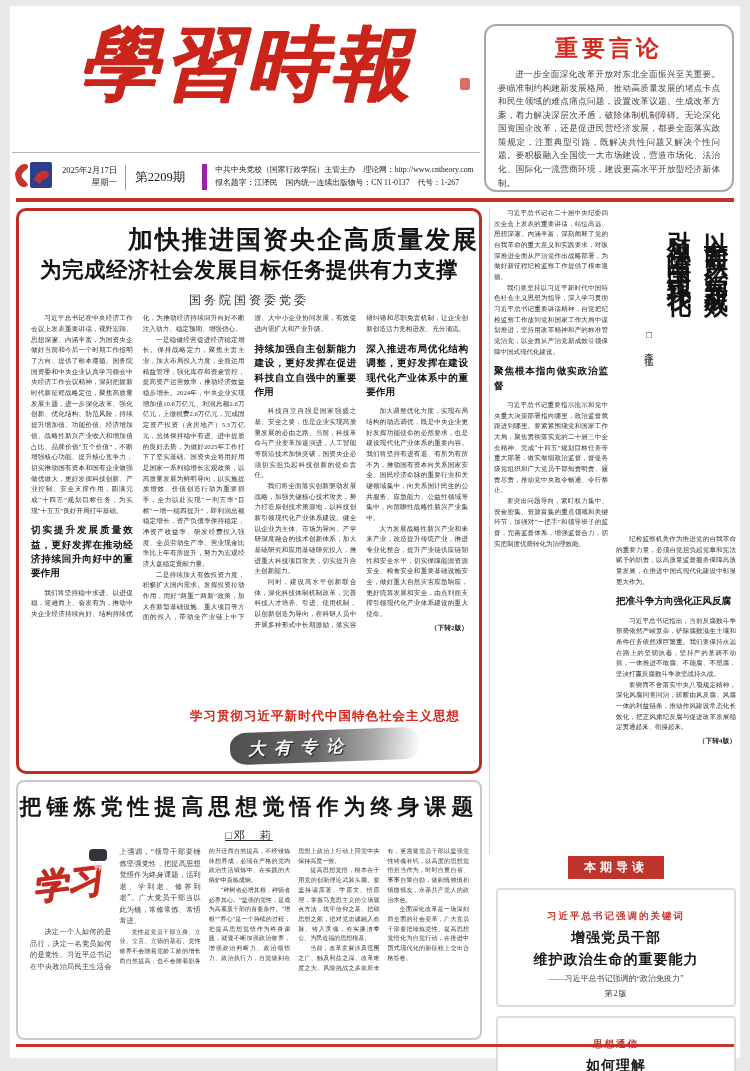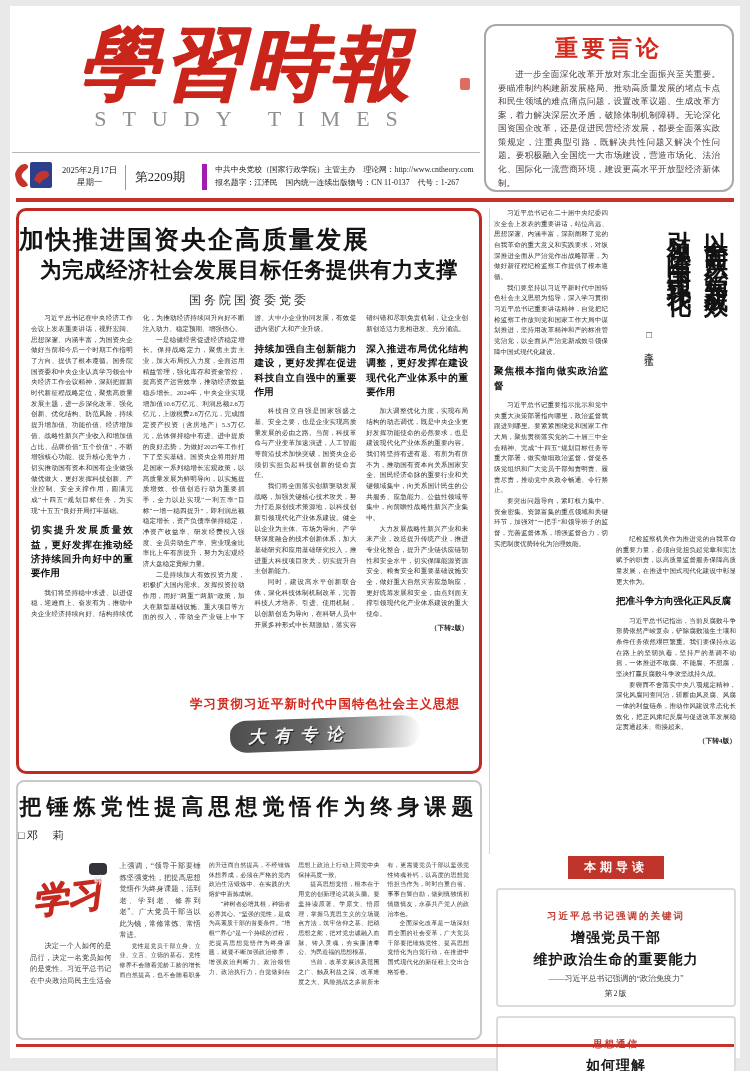--- a/index.html
+++ b/index.html
@@ -19,50 +19,50 @@
     text-shadow:1px 1px 0 #c9251b;
   }
   .mast-seal{position:absolute;right:10px;top:66px;width:10px;height:12px;background:#d24a3a;opacity:.8;border-radius:2px;}
   .mast-sub{
     text-align:center;font-size:22px;letter-spacing:16px;padding-left:16px;color:#8f8f8f;
     font-family:"Liberation Serif",serif;margin-top:0;
   }
   .mast-info{position:absolute;left:0;bottom:2px;width:468px;border-top:1px solid #b5b5b5;
     padding-top:5px;display:flex;align-items:center;}
   .mast-logo{flex:0 0 auto;margin-right:8px;}
-  .mast-date{font-size:8.5px;line-height:1.4;text-align:center;color:#222;}
+  .mast-date{font-size:8.5px;line-height:1.4;text-align:right;color:#222;}
   .mast-issue{font-size:12.5px;padding:4px 9px;margin-left:8px;border-left:1px solid #9a9a9a;color:#1c1c1c;white-space:nowrap;}
   .mast-pub{font-size:7.8px;line-height:1.65;border-left:5px solid #a21caf;padding-left:8px;margin-left:8px;color:#222;}
 
   
   .quote-box{position:absolute;right:6px;top:18px;width:246px;height:164px;
     border:2px solid #a8a8a8;border-radius:12px;background:#fff;overflow:hidden;}
   .quote-title{text-align:center;color:#d42a1c;font-size:23px;font-weight:900;
     letter-spacing:4px;margin:7px 0 4px;font-family:"Liberation Sans",sans-serif;}
   .quote-body{font-size:8.6px;line-height:1.58;text-align:justify;color:#4a3c3c;
     padding:0 12px;text-indent:2em;}
 
   .rule-red-top{position:absolute;left:6px;right:6px;top:192px;height:4px;background:#c5342c;}
   .rule-red-bottom{position:absolute;left:6px;right:6px;top:1038px;height:3px;background:#c5342c;}
   .v-divider{position:absolute;left:479px;top:202px;height:646px;width:0;border-left:1px solid #d4d4d4;}
 
   
   .main-box{position:absolute;left:6px;top:202px;width:466px;height:566px;
     border:3px solid #bf2a22;border-radius:10px;background:#fff;box-sizing:border-box;}
-  .main-h1{ text-align:left;font-size:25px;font-weight:900;letter-spacing:2px;color:#141414;margin-top:13px;line-height:1.3;}
+  .main-h1{ text-align:right;font-size:25px;font-weight:900;letter-spacing:2px;color:#141414;margin-top:13px;line-height:1.3;}
   .main-h2{ text-align:center;font-size:21.5px;font-weight:900;letter-spacing:.5px;color:#141414;line-height:1.3;}
   .main-byline{text-align:center;font-size:12px;color:#2b2b2b;margin:8px 4px 4px;letter-spacing:3px;}
   .main-cols{height:444px;margin:2px 11px 0 12px;column-count:4;column-gap:10px;
     font-size:6.6px;line-height:1.62;text-align:justify;color:#303030;}
   .main-cols p, .rcol p, .bottom-cols p{margin:0;text-indent:2em;}
   .sub-h{font-size:9.6px;font-weight:700;color:#101010;line-height:1.5;margin:7px 0;
     text-indent:0;break-inside:avoid;font-family:"Liberation Sans",sans-serif;}
   .cont-mark{text-align:right;font-size:6.8px;font-weight:700;margin-top:2px;color:#222;}
 
-  .slogan{position:absolute;right:8px;bottom:18px;width:292px;background:#fff;
+  .slogan{position:absolute;right:8px;bottom:6px;width:292px;background:#fff;
     text-align:center;padding:5px 0 3px;}
   .slogan-text{color:#d3281c;font-weight:800;font-size:12.5px;letter-spacing:1px;white-space:nowrap;}
   .brush{margin:5px auto 0;width:190px;height:32px;border-radius:17px/14px;
     background:linear-gradient(95deg,#4e4e4e 0%,#666 45%,#a9a9a9 75%,rgba(185,185,185,0) 100%);
     transform:rotate(-2deg);display:flex;align-items:center;justify-content:flex-start;padding-left:18px;box-sizing:border-box;}
   .brush span{color:#f3f3f3;font-size:17px;font-weight:800;font-style:italic;
     letter-spacing:9px;text-shadow:1px 1px 1px #1d1d1d;}
 
   
   .right-art{position:absolute;left:484px;top:202px;width:242px;height:646px;display:flex;gap:8px;}
@@ -71,21 +71,21 @@
   .rcolB{flex:1;}
   .v-head{writing-mode:vertical-rl;height:312px;margin:4px 2px 10px auto;display:block;}
   .v-line{display:block;font-size:24px;font-weight:900;color:#121212;letter-spacing:7px;
     line-height:37px;font-family:"Liberation Serif",serif;}
   .v-author{display:block;font-size:9.5px;letter-spacing:5px;color:#222;padding-top:118px;line-height:22px;}
 
   
   .bottom-box{position:absolute;left:6px;top:774px;width:466px;height:260px;
     border:2px solid #c9c9c9;border-radius:8px;background:#fff;box-sizing:border-box;}
   .bottom-h{text-align:center;font-size:22px;font-weight:900;letter-spacing:5px;color:#151515;margin-top:10px;}
-  .bottom-byline{text-align:left;font-size:11px;color:#2b2b2b;margin:6px 0 18px;letter-spacing:2px;}
+  .bottom-byline{text-align:center;font-size:11px;color:#2b2b2b;margin:6px 0 4px;letter-spacing:2px;text-decoration:underline;}
   .bottom-cols{height:176px;margin:2px 11px 0 12px;column-count:5;column-gap:8px;
     font-size:6px;line-height:1.62;text-align:justify;color:#333;}
   .xuexi-logo{height:76px;position:relative;break-inside:avoid;margin-bottom:4px;}
   .logo-main{font-size:35px;color:#c5291f;font-weight:900;font-style:italic;
     letter-spacing:-1px;display:inline-block;transform:rotate(-7deg);margin:8px 0 0 2px;
     font-family:"DejaVu Serif",serif;text-shadow:1px 1px 0 #c5291f;}
   .logo-tag{position:absolute;right:4px;top:2px;background:#33333a;color:#eee;
     writing-mode:vertical-rl;font-size:9px;padding:4px 2px;border-radius:4px;letter-spacing:2px;}
   .lead-p{font-size:7.2px;color:#3c3c3c;line-height:1.6;}
 
@@ -102,21 +102,20 @@
   .guide-page{font-size:8px;color:#333;margin-top:4px;letter-spacing:1px;}
 </style>
 </head>
 <body>
 
 <div class="page">
 
   <div class="mast-left">
     <div class="mast-title">學習時報</div>
     <div class="mast-seal"></div>
-    <div class="mast-sub">STUDY TIMES</div>
     <div class="mast-info">
       <span class="mast-logo">
         <svg width="42" height="34" viewBox="0 0 42 34">
           <path d="M3 16 C6 6 14 4 16 8 C17 11 12 12 10 16 C8 20 14 22 16 27 C12 32 4 28 3 16 Z" fill="#c5342c"></path>
           <rect x="18" y="4" width="22" height="26" rx="2" fill="#2b3f8c"></rect>
           <path d="M22 22 C24 12 36 10 37 16 C38 21 30 20 28 26 Z" fill="#c5342c"></path>
         </svg>
       </span>
       <span class="mast-date">
         <span>2025年2月17日</span><br>

